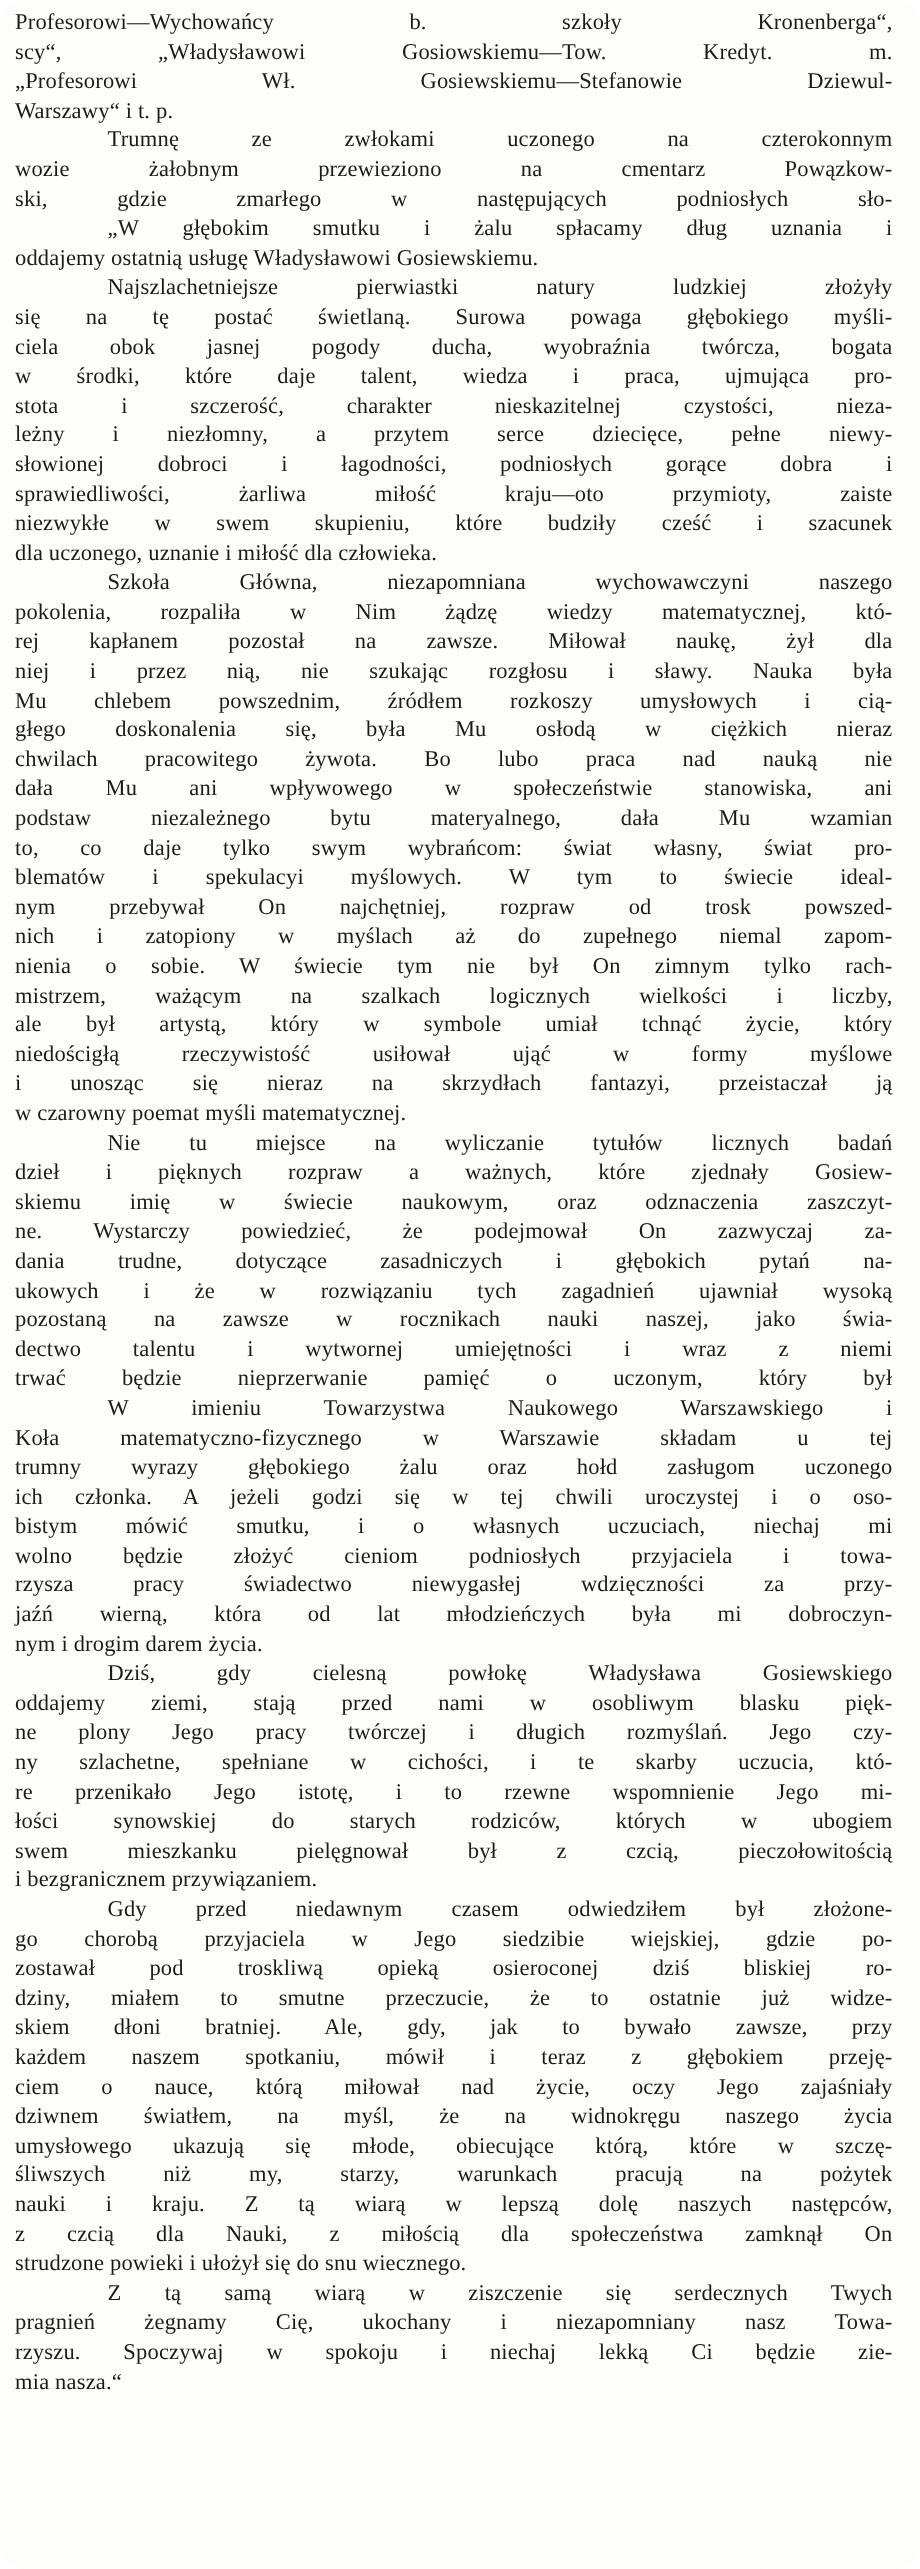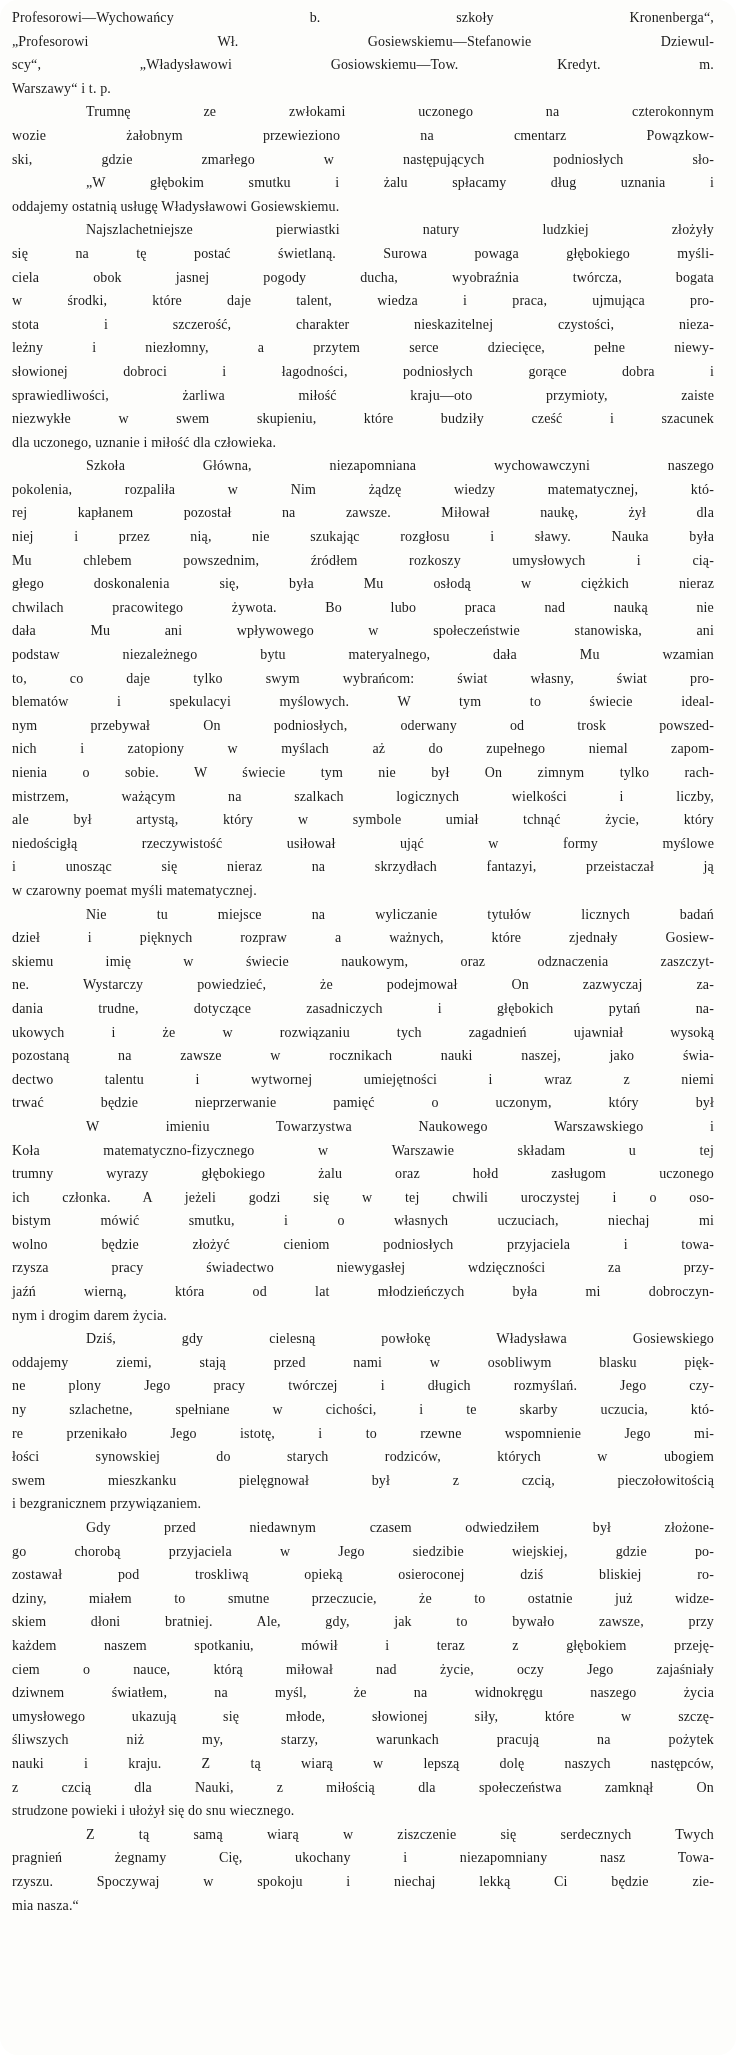--- a/index.html
+++ b/index.html
@@ -4,21 +4,21 @@
   <style>
     html, body { margin: 0; padding: 0; background: #ffffff; }
     body { width: 736px; height: 2055px; overflow: hidden; }
     .page {
       position: relative;
       width: 736px;
       height: 2055px;
       background: #fdfdfb;
       color: #1a1a1a;
       font-family: "Liberation Serif", "DejaVu Serif", serif;
-      font-size: 14px;
+      font-size: 18px;
       line-height: 23.6px;
       letter-spacing: 0.15px;
       box-sizing: border-box;
       padding: 6px 22px 0 12px;
       border-radius: 18px;
     }
     .line {
       display: block;
       white-space: nowrap;
       text-align: justify;
@@ -30,22 +30,22 @@
     .line.indent { padding-left: 74px; }
     .para { display: block; }
   </style>
 </head>
 <body>
 
 <div class="page" id="page">
   <div id="paras">
       <div class="para">
         <span class="line">Profesorowi—Wychowańcy b. szkoły Kronenberga“,</span>
+        <span class="line">scy“, „Władysławowi Gosiowskiemu—Tow. Kredyt. m.</span>
         <span class="line">„Profesorowi Wł. Gosiewskiemu—Stefanowie Dziewul-</span>
-        <span class="line">scy“, „Władysławowi Gosiowskiemu—Tow. Kredyt. m.</span>
         <span class="line last">Warszawy“ i t. p.</span>
       </div>
       <div class="para">
         <span class="line indent">Trumnę ze zwłokami uczonego na czterokonnym</span>
         <span class="line">wozie żałobnym przewieziono na cmentarz Powązkow-</span>
         <span class="line">ski, gdzie zmarłego w następujących podniosłych sło-</span>
       </div>
       <div class="para">
         <span class="line indent">„W głębokim smutku i żalu spłacamy dług uznania i</span>
         <span class="line last">oddajemy ostatnią usługę Władysławowi Gosiewskiemu.</span>
@@ -67,21 +67,21 @@
         <span class="line">pokolenia, rozpaliła w Nim żądzę wiedzy matematycznej, któ-</span>
         <span class="line">rej kapłanem pozostał na zawsze. Miłował naukę, żył dla</span>
         <span class="line">niej i przez nią, nie szukając rozgłosu i sławy. Nauka była</span>
         <span class="line">Mu chlebem powszednim, źródłem rozkoszy umysłowych i cią-</span>
         <span class="line">głego doskonalenia się, była Mu osłodą w ciężkich nieraz</span>
         <span class="line">chwilach pracowitego żywota. Bo lubo praca nad nauką nie</span>
         <span class="line">dała Mu ani wpływowego w społeczeństwie stanowiska, ani</span>
         <span class="line">podstaw niezależnego bytu materyalnego, dała Mu wzamian</span>
         <span class="line">to, co daje tylko swym wybrańcom: świat własny, świat pro-</span>
         <span class="line">blematów i spekulacyi myślowych. W tym to świecie ideal-</span>
-        <span class="line">nym przebywał On podniosłych, oderwany od trosk powszed-</span>
+        <span class="line">nym przebywał On najchętniej, rozpraw od trosk powszed-</span>
         <span class="line">nich i zatopiony w myślach aż do zupełnego niemal zapom-</span>
         <span class="line">nienia o sobie. W świecie tym nie był On zimnym tylko rach-</span>
         <span class="line">mistrzem, ważącym na szalkach logicznych wielkości i liczby,</span>
         <span class="line">ale był artystą, który w symbole umiał tchnąć życie, który</span>
         <span class="line">niedościgłą rzeczywistość usiłował ująć w formy myślowe</span>
         <span class="line">i unosząc się nieraz na skrzydłach fantazyi, przeistaczał ją</span>
         <span class="line last">w czarowny poemat myśli matematycznej.</span>
       </div>
       <div class="para">
         <span class="line indent">Nie tu miejsce na wyliczanie tytułów licznych badań</span>
@@ -117,21 +117,21 @@
       </div>
       <div class="para">
         <span class="line indent">Gdy przed niedawnym czasem odwiedziłem był złożone-</span>
         <span class="line">go chorobą przyjaciela w Jego siedzibie wiejskiej, gdzie po-</span>
         <span class="line">zostawał pod troskliwą opieką osieroconej dziś bliskiej ro-</span>
         <span class="line">dziny, miałem to smutne przeczucie, że to ostatnie już widze-</span>
         <span class="line">skiem dłoni bratniej. Ale, gdy, jak to bywało zawsze, przy</span>
         <span class="line">każdem naszem spotkaniu, mówił i teraz z głębokiem przeję-</span>
         <span class="line">ciem o nauce, którą miłował nad życie, oczy Jego zajaśniały</span>
         <span class="line">dziwnem światłem, na myśl, że na widnokręgu naszego życia</span>
-        <span class="line">umysłowego ukazują się młode, słowionej siły, które w szczę-</span>
+        <span class="line">umysłowego ukazują się młode, obiecujące którą, które w szczę-</span>
         <span class="line">śliwszych niż my, starzy, warunkach pracują na pożytek</span>
         <span class="line">nauki i kraju. Z tą wiarą w lepszą dolę naszych następców,</span>
         <span class="line">z czcią dla Nauki, z miłością dla społeczeństwa zamknął On</span>
         <span class="line last">strudzone powieki i ułożył się do snu wiecznego.</span>
       </div>
       <div class="para">
         <span class="line indent">Z tą samą wiarą w ziszczenie się serdecznych Twych</span>
         <span class="line">pragnień żegnamy Cię, ukochany i niezapomniany nasz Towa-</span>
         <span class="line">rzyszu. Spoczywaj w spokoju i niechaj lekką Ci będzie zie-</span>
         <span class="line last">mia nasza.“</span>

